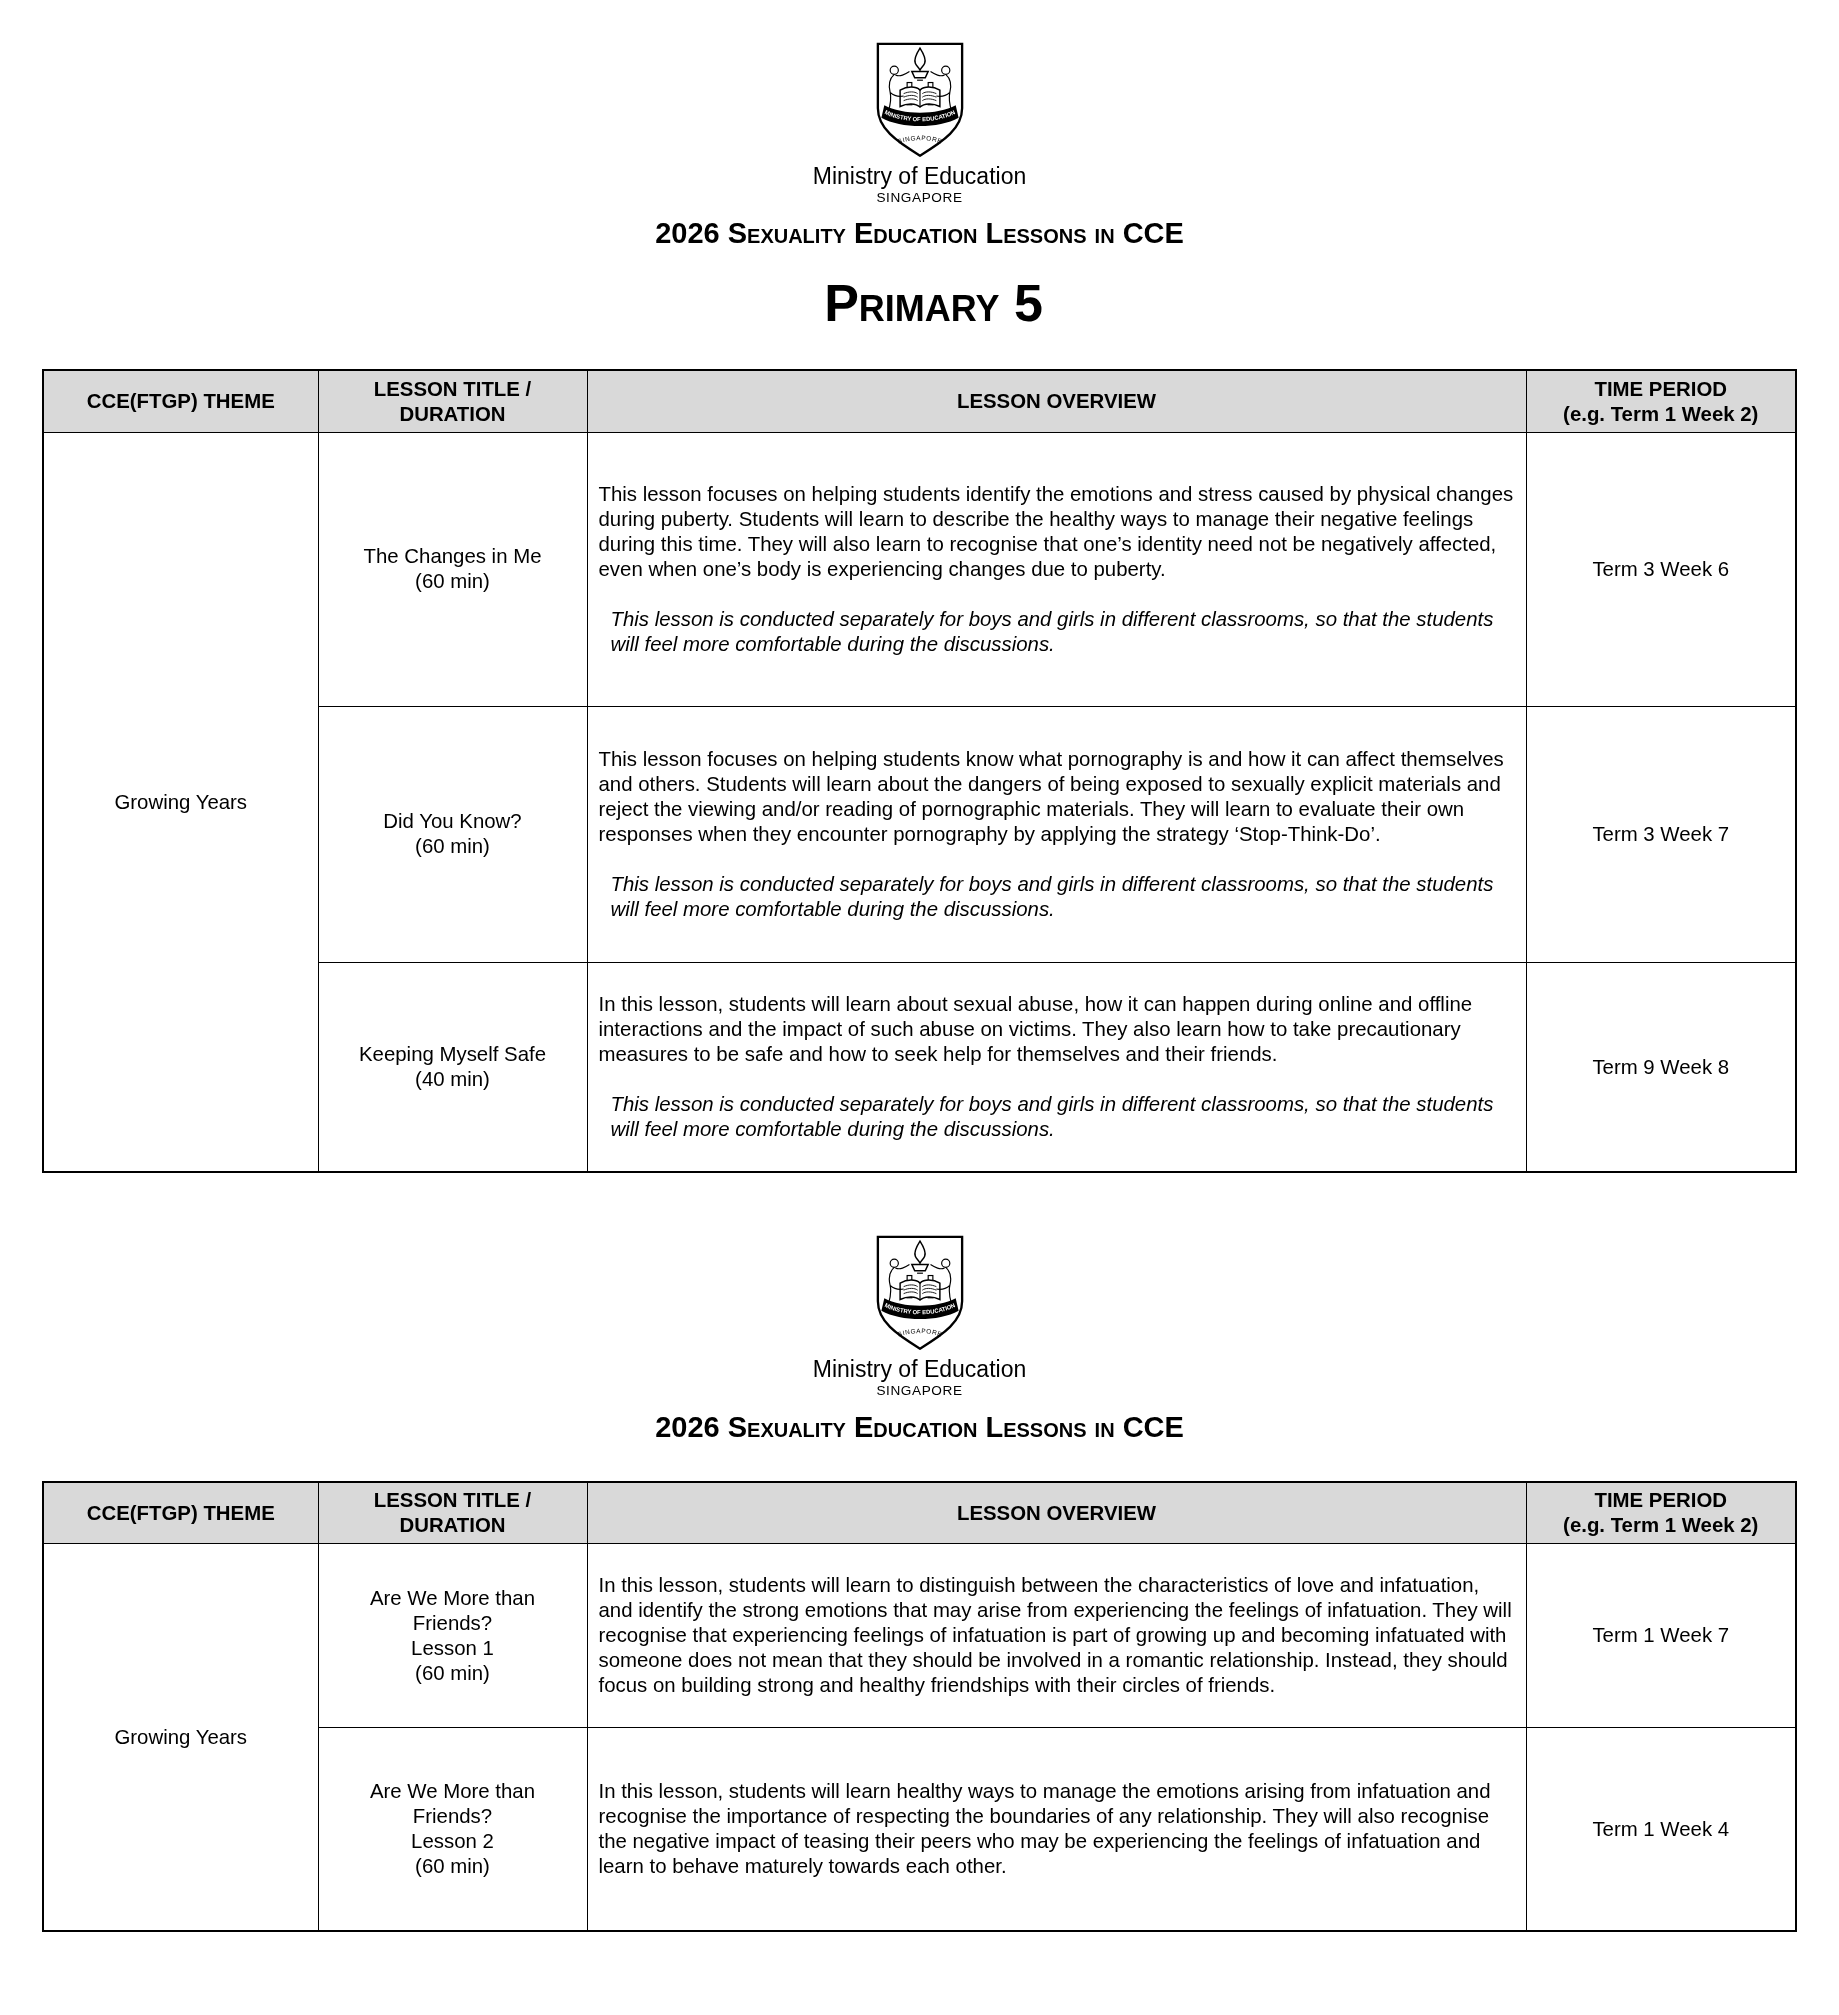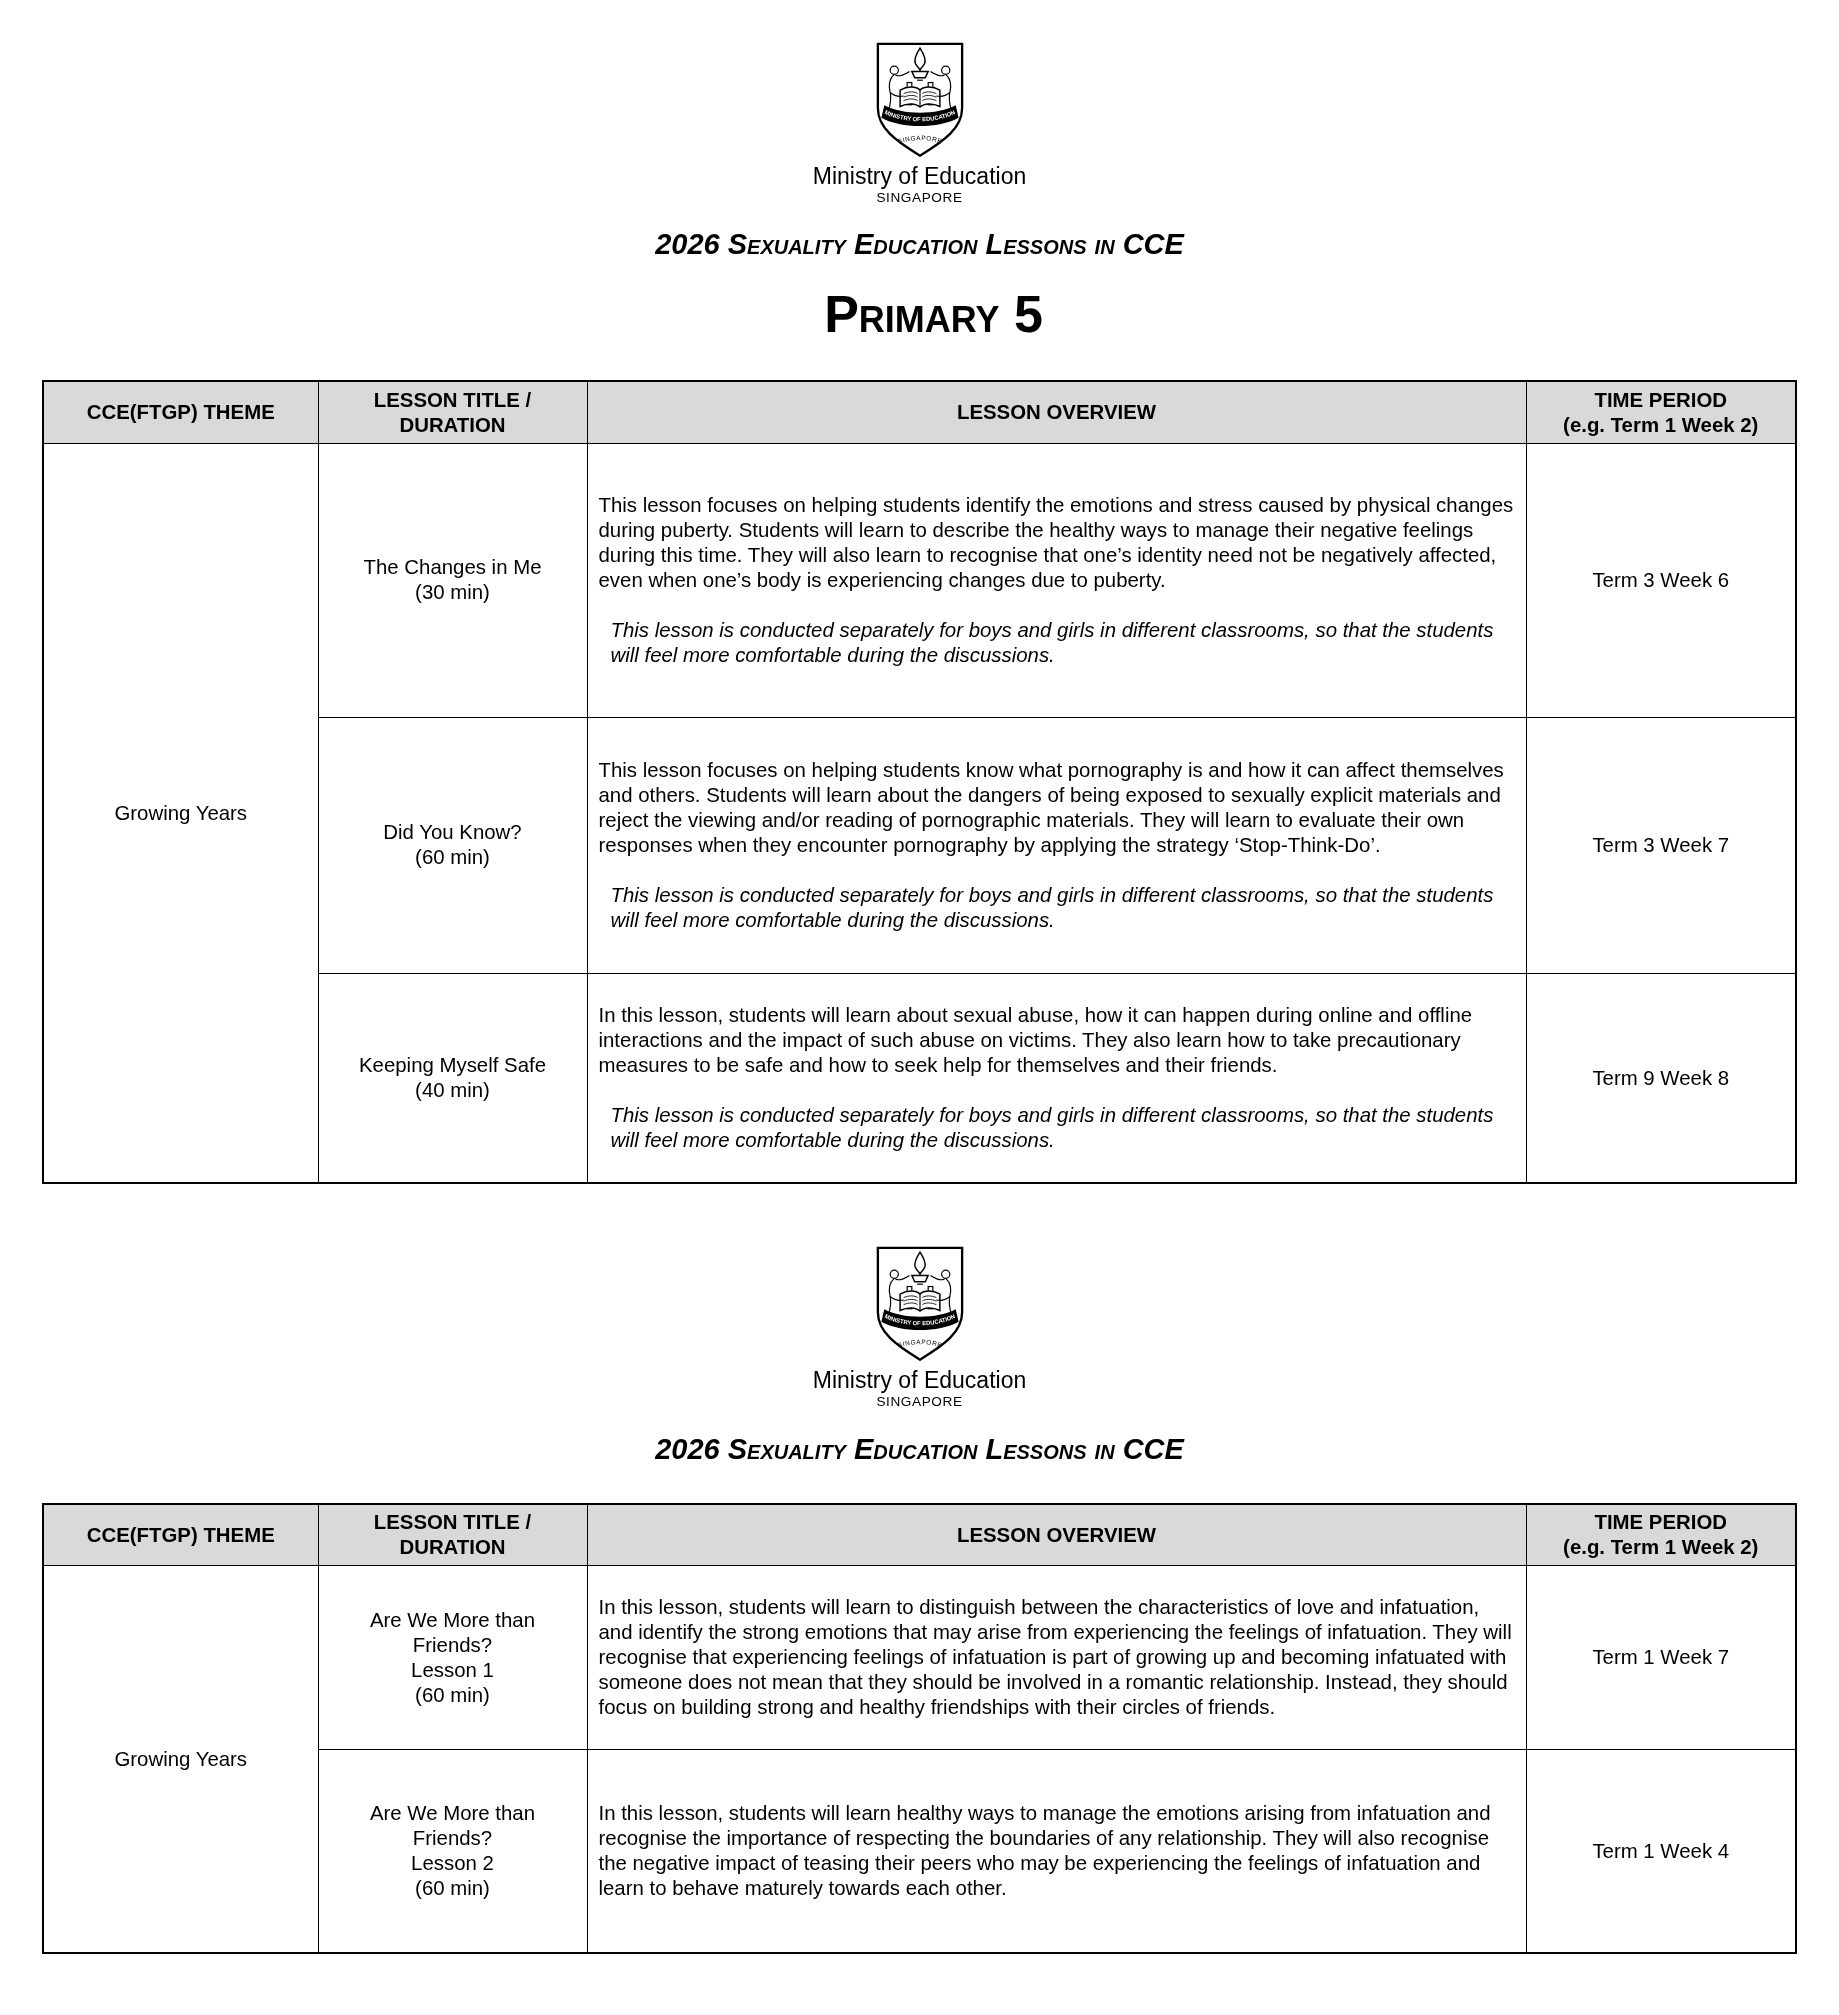--- a/index.html
+++ b/index.html
@@ -16,21 +16,21 @@
   .section-p5 { padding-top: 41px; }
   .section-p6 { padding-top: 61px; }
 
   .crest { display: block; margin: 0 auto; width: 96px; height: 117px; }
 
   .ministry-name { font-size: 23px; line-height: 28px; margin: 3.7px 0 0; font-weight: normal; }
   .ministry-sub  { font-size: 13.6px; line-height: 16.7px; margin: 0; letter-spacing: 0.6px; }
 
   .doc-title {
     font-size: 29px; line-height: 33px; font-weight: bold;
-    font-variant: small-caps; margin: 22px 0 0; font-style: italic;
+    font-variant: small-caps; margin: 11px 0 0;
   }
   .level-title {
     font-size: 52px; line-height: 57px; font-weight: bold;
     font-variant: small-caps; margin: 25px 12px 0; padding-left: 28px;
   }
 
   table.lessons-table {
     width: 1754px;
     margin: 37px auto 0;
     border-collapse: collapse;
@@ -122,21 +122,21 @@
 DURATION</th>
         <th>LESSON OVERVIEW</th>
         <th>TIME PERIOD
 (e.g. Term 1 Week 2)</th>
       </tr>
     </thead>
     <tbody>
       <tr class="h360">
         <td class="c-theme" rowspan="3">Growing Years</td>
         <td class="c-title rh">The Changes in Me
-(30 min)</td>
+(60 min)</td>
         <td class="c-overview rh">
           <p class="ov"><span>This lesson focuses on helping students identify the emotions and stress caused by physical changes during puberty. Students will learn to describe the healthy ways to manage their negative feelings during this time. They will also learn to recognise that one’s identity need not be negatively affected, even when one’s body is experiencing changes due to puberty.</span></p>
           <p class="ov note">This lesson is conducted separately for boys and girls in different classrooms, so that the students will feel more comfortable during the discussions.</p>
         </td>
         <td class="c-time rh">Term 3 Week 6</td>
       </tr>
       <tr class="h414">
         <td class="c-title rh">Did You Know?
 (60 min)</td>
         <td class="c-overview rh">

